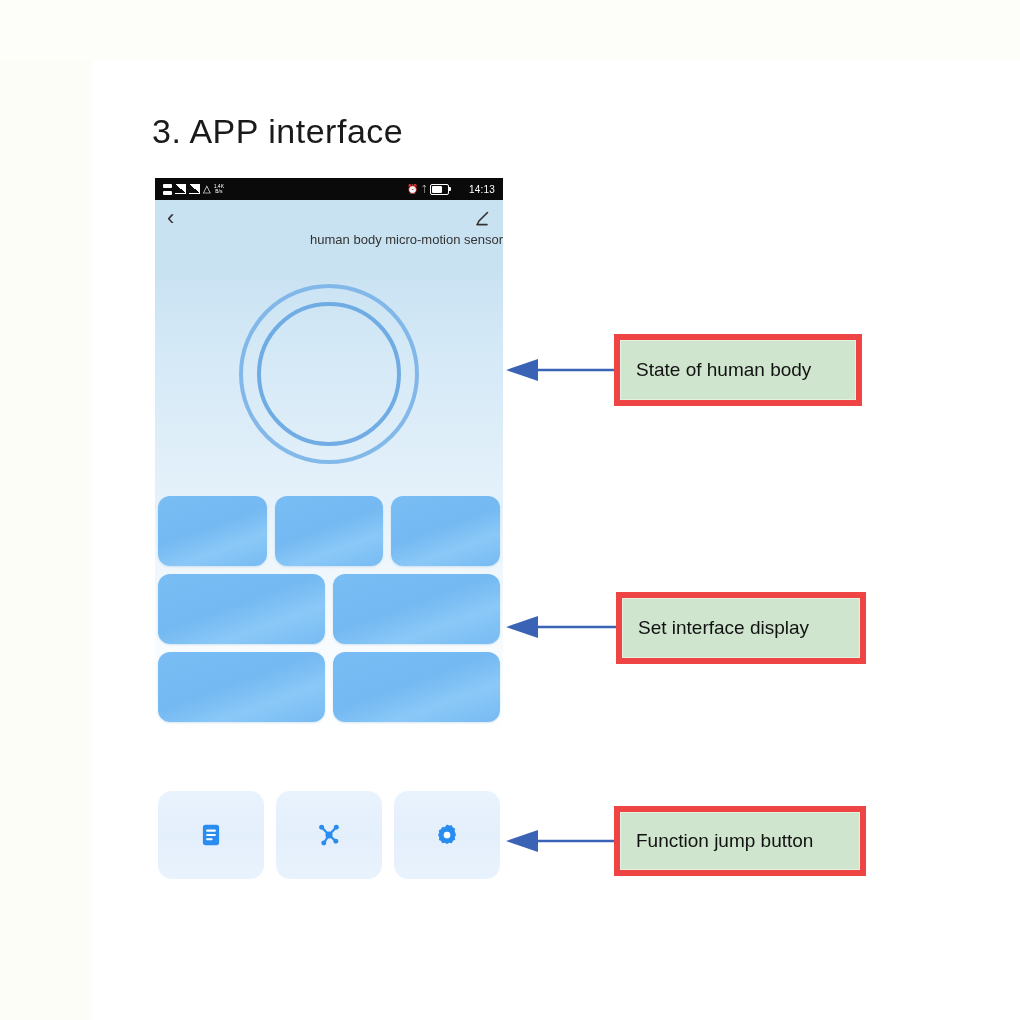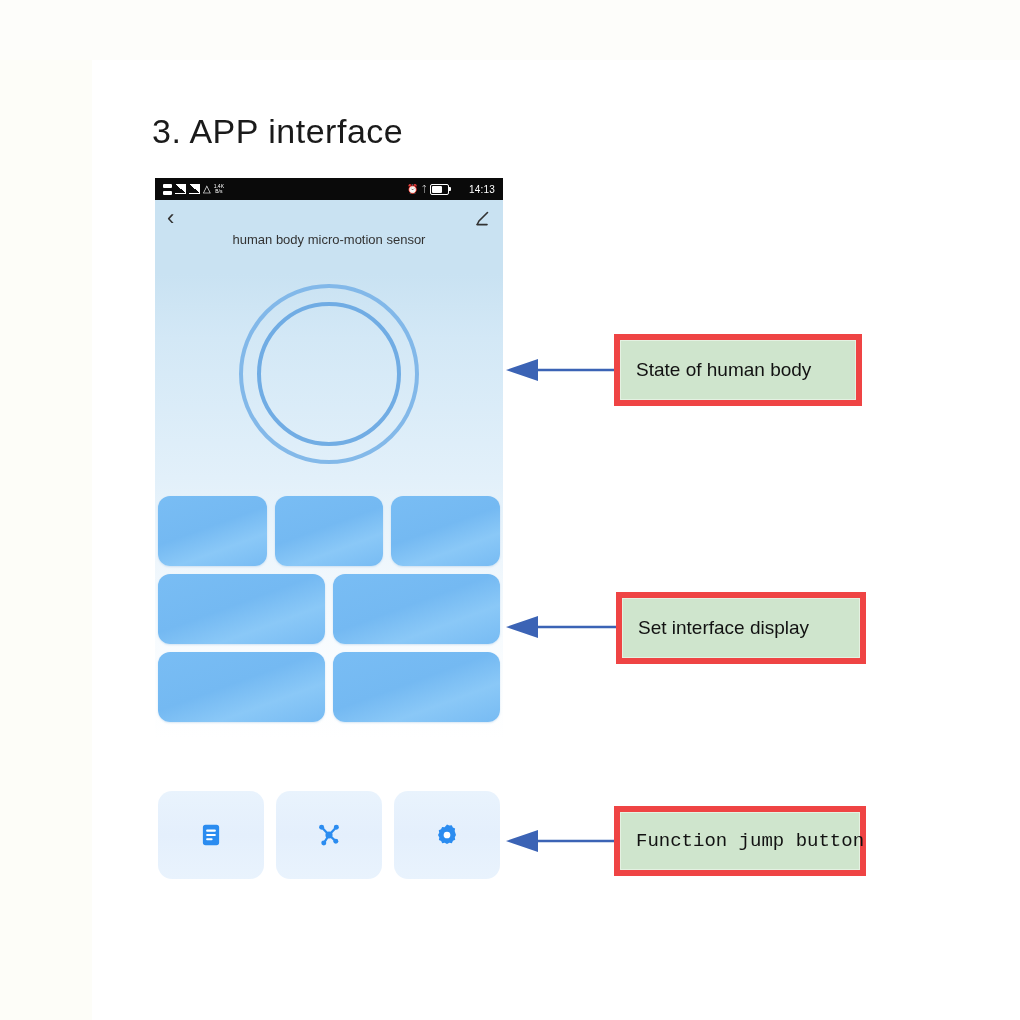--- a/index.html
+++ b/index.html
@@ -175,21 +175,21 @@
     left: 0; right: 0;
     top: 10px;
     text-align: center;
     font-size: 15px;
     color: #2b2b2b;
   }
   .app-subtitle {
     position: absolute;
     left: 0; right: 0;
     top: 32px;
-    text-align: center;
+    text-align: right;
     font-size: 13px;
     color: #333333;
   }
 
   
   .state-ring-outer {
     position: absolute;
     left: 84px;
     top: 106px;
     width: 180px; height: 180px;
@@ -269,21 +269,21 @@
     box-shadow: inset 0 0 0 1px #e4f1e2;
   }
   .callout span {
     font-size: 19px;
     color: #121212;
     white-space: nowrap;
   }
 
   .callout-1 { left: 614px; top: 334px; width: 248px; height: 72px; }
   .callout-2 { left: 616px; top: 592px; width: 250px; height: 72px; }
-  .callout-3 { left: 614px; top: 806px; width: 252px; height: 70px; font-family: Liberation Mono, monospace; }
+  .callout-3 { left: 614px; top: 806px; width: 252px; height: 70px; }
 
   .arrow {
     position: absolute;
     height: 24px;
   }
   .arrow svg { display: block; }
   .arrow-1 { left: 504px; top: 358px; width: 114px; }
   .arrow-2 { left: 504px; top: 615px; width: 116px; }
   .arrow-3 { left: 504px; top: 829px; width: 114px; }
 </style>

